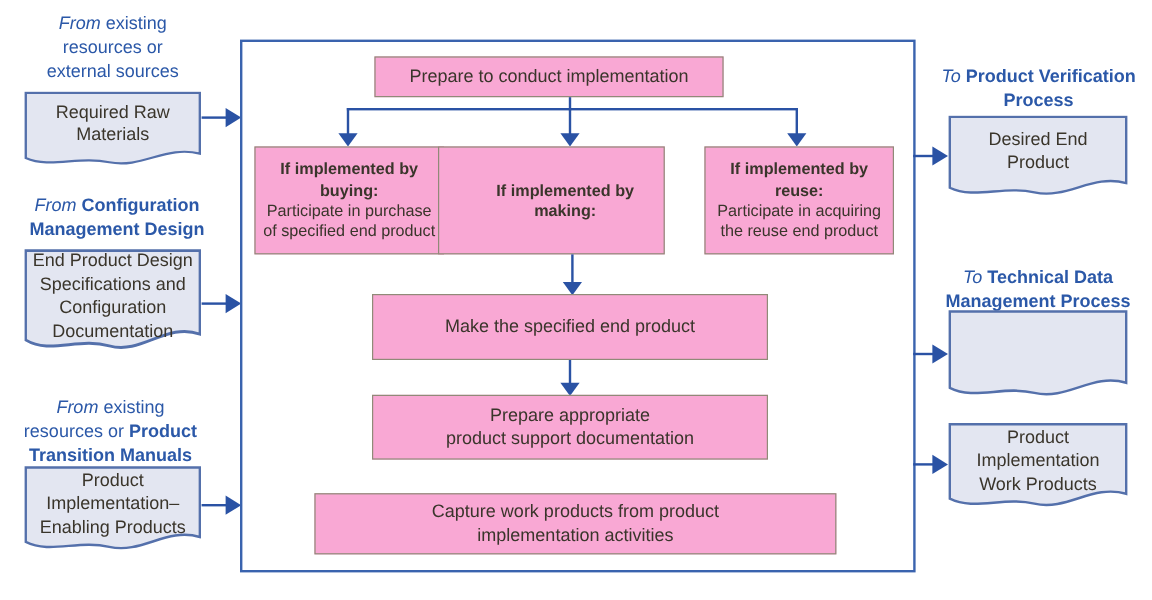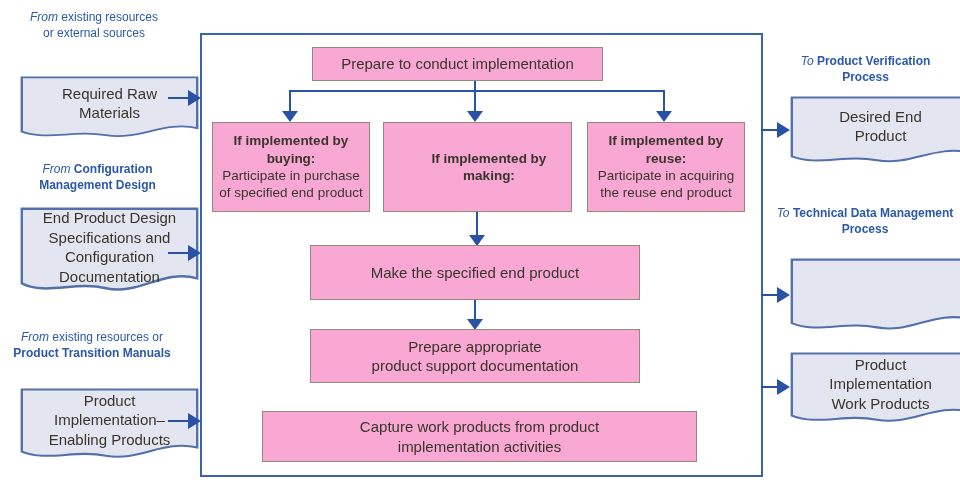--- a/index.html
+++ b/index.html
@@ -6,26 +6,26 @@
   body{
     width:960px;height:500px;background:#ffffff;
     font-family:"Liberation Sans","DejaVu Sans",sans-serif;
     position:relative;overflow:hidden;
     -webkit-font-smoothing:antialiased;
   }
   .abs{position:absolute;}
   
   .lbl{
     position:absolute;text-align:center;color:#2b58a8;
-    font-size:12px;line-height:1.32;font-weight:400;
+    font-size:15px;line-height:1.32;font-weight:400;
   }
   .lbl .it{font-style:italic;}
   .lbl .bd{font-weight:700;}
   
-  .doc{position:absolute;padding-left:31px;}
+  .doc{position:absolute;}
   .doc svg{position:absolute;left:0;top:0;width:100%;height:100%;}
   .doc .doc-text{
     position:absolute;left:3px;right:3px;top:0;bottom:16px;
     display:flex;align-items:center;justify-content:center;text-align:center;
     color:#3a352b;font-size:15px;line-height:1.3;white-space:pre-line;
   }
   
   .ybox{
     position:absolute;background:#f9a8d4;border:1.5px solid #908a78;
     box-sizing:border-box;display:flex;flex-direction:column;
@@ -110,21 +110,21 @@
   <div class="ah-down" style="left:282px;top:111px;"></div>
   <div class="ah-down" style="left:467px;top:111px;"></div>
   <div class="ah-down" style="left:656px;top:111px;"></div>
 
   <div class="ybox branch" style="left:212px;top:122px;width:158px;height:90px;">
     <div class="hd">If implemented by
 buying:</div>
     <div>Participate in purchase
 of specified end product</div>
   </div>
-  <div class="ybox branch" style="left:383px;top:122px;width:189px;height:90px;padding-left:23px;">
+  <div class="ybox branch" style="left:365px;top:122px;width:189px;height:90px;padding-left:23px;">
     <div class="hd">If implemented by making:</div>
   </div>
   <div class="ybox branch" style="left:587px;top:122px;width:158px;height:90px;">
     <div class="hd">If implemented by
 reuse:</div>
     <div>Participate in acquiring
 the reuse end product</div>
   </div>
 
   <div class="line" style="left:476px;top:212px;width:2px;height:24px;"></div>
@@ -153,21 +153,21 @@
   <div class="doc" style="left:790px;top:96px;width:150px;height:76px;">
     <svg viewBox="0 0 150 78" preserveAspectRatio="none">
       <path d="M1.5,1.5 L148.5,1.5 L148.5,58 C120,50 100,72 72,66 C46,60 22,72 1.5,62 Z" fill="#e3e6f1" stroke="#5470ab" stroke-width="2"></path>
     </svg>
     <div class="doc-text">Desired End
 Product</div>
   </div>
 
   <div class="line" style="left:761px;top:294px;width:18px;height:2px;"></div>
   <div class="ah-right" style="left:777px;top:287px;"></div>
-  <div class="lbl" style="left:775px;top:206px;width:180px;"><span class="it">To</span><span> </span><span class="bd">Technical Data Management Process</span></div>
+  <div class="lbl" style="left:775px;top:222px;width:180px;"><span class="it">To</span><span> </span><span class="bd">Technical Data Management Process</span></div>
   <div class="doc" style="left:790px;top:258px;width:150px;height:82px;">
     <svg viewBox="0 0 150 78" preserveAspectRatio="none">
       <path d="M1.5,1.5 L148.5,1.5 L148.5,58 C120,50 100,72 72,66 C46,60 22,72 1.5,62 Z" fill="#e3e6f1" stroke="#5470ab" stroke-width="2"></path>
     </svg>
   </div>
 
   <div class="line" style="left:761px;top:386px;width:18px;height:2px;"></div>
   <div class="ah-right" style="left:777px;top:379px;"></div>
   <div class="doc" style="left:790px;top:352px;width:150px;height:80px;">
     <svg viewBox="0 0 150 78" preserveAspectRatio="none">

